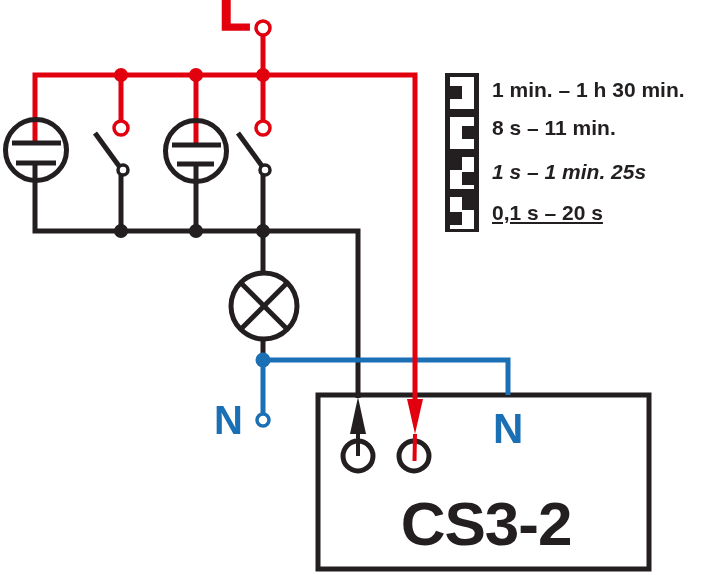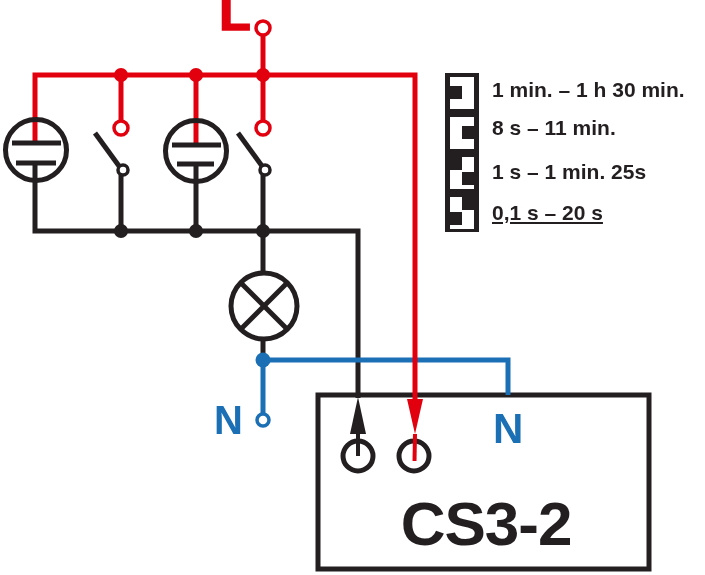--- a/index.html
+++ b/index.html
@@ -20,21 +20,21 @@
   .dip-window{position:absolute;left:5px;width:24px;height:32px;background:#ffffff;}
   .dip-window.r0{top:4px;} .dip-window.r1{top:44px;} .dip-window.r2{top:84px;} .dip-window.r3{top:124px;}
   .tab{position:absolute;width:12px;height:13px;background:var(--wire-black);}
   .tab.left{left:0;} .tab.right{right:0;}
   .tab.top{top:0;} .tab.mid{top:9px;} .tab.low{top:15px;}
 
   .legend-row{
     position:absolute;left:492px;height:28px;line-height:28px;
     font-size:21px;font-weight:bold;color:var(--wire-black);white-space:nowrap;text-align:center;
   }
-  .legend-row.r0{top:76px;} .legend-row.r1{top:104px;margin-top:10px;} .legend-row.r2{top:158px;} .legend-row.r3{top:199px;text-decoration:underline;}
+  .legend-row.r0{top:76px;} .legend-row.r1{top:104px;margin-top:10px;} .legend-row.r2{top:158px;font-style:italic;} .legend-row.r3{top:199px;text-decoration:underline;}
 </style>
 </head>
 <body>
 
 <div class="stage">
 
   <svg width="705" height="575" viewBox="0 0 705 575">
 
     <g>
       <rect x="318" y="395" width="331" height="174" class="st-blk w-fill" stroke-width="5"></rect>

